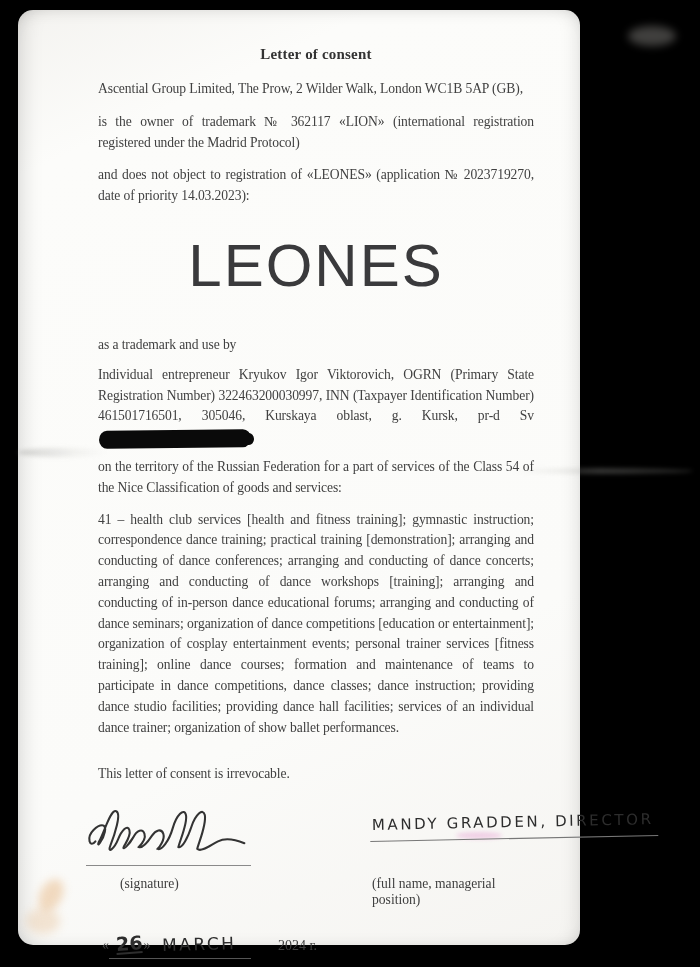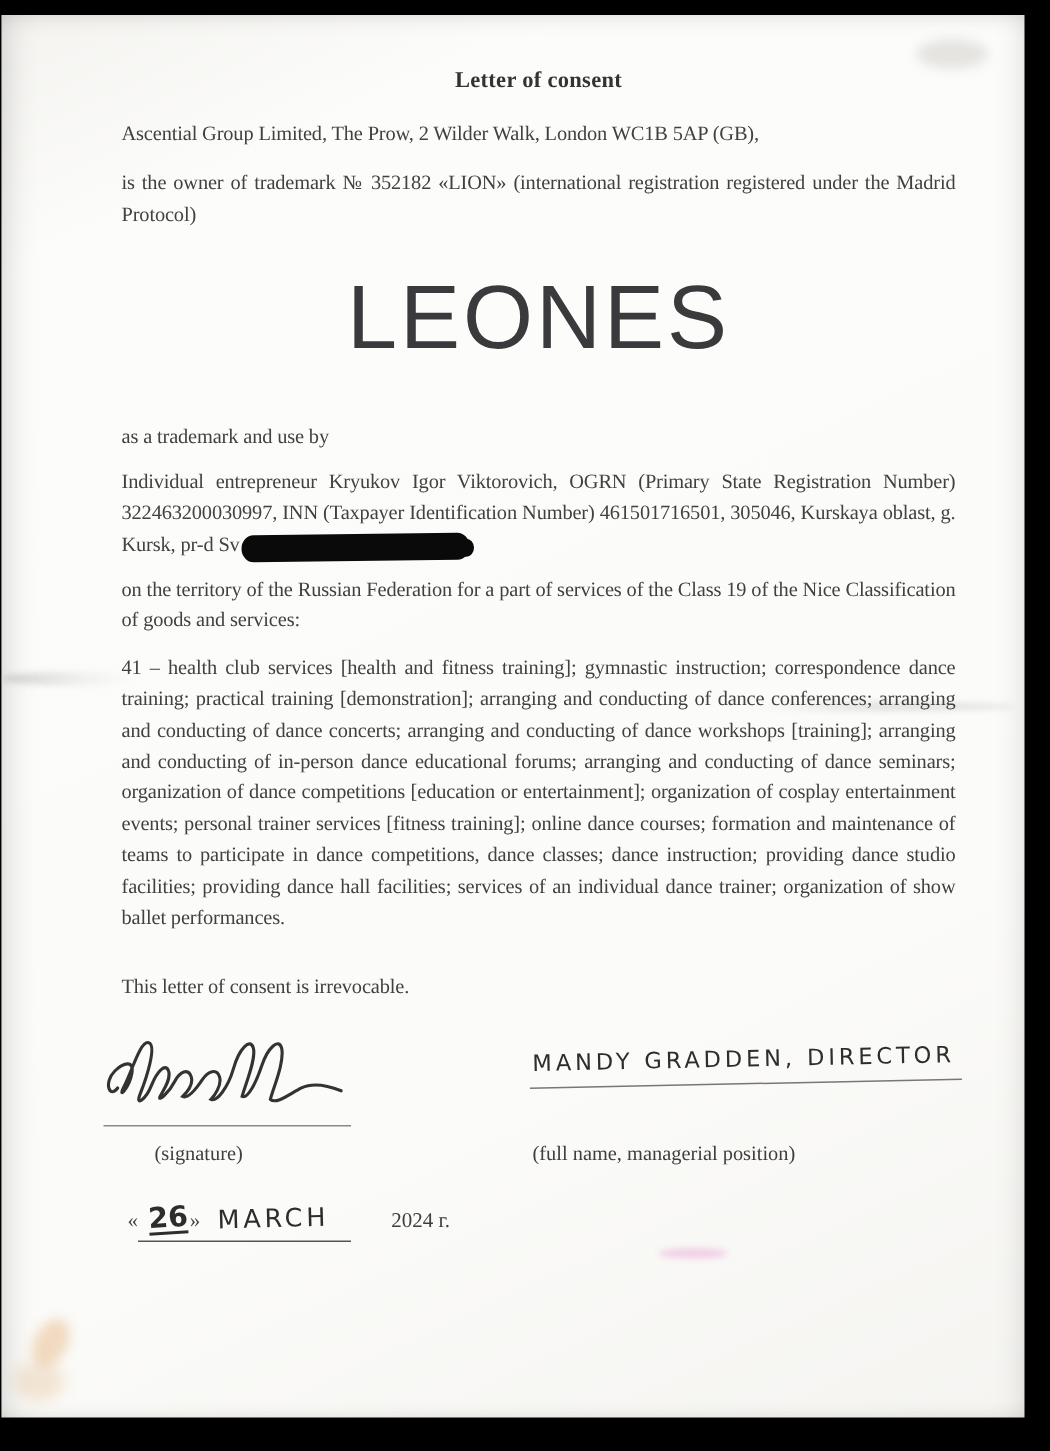--- a/index.html
+++ b/index.html
@@ -6,27 +6,28 @@
   html, body { width: 700px; height: 967px; }
   body {
     position: relative;
     width: 700px; height: 967px;
     background: #000;
     overflow: hidden;
     font-family: "Liberation Serif", serif;
   }
   .page {
     position: absolute;
-    left: 1px; top: 10px;
-    width: 682px; height: 935px;
+    left: 18px; top: 10px;
+    width: 562px; height: 935px;
     background: linear-gradient(155deg, #f4f3f0 0%, #fcfcfa 14%, #fbfbf9 70%, #f5f4f1 100%);
     box-shadow: inset 16px 0 26px -18px rgba(0,0,0,.22),
                 inset -14px 0 22px -16px rgba(0,0,0,.16),
                 inset 0 12px 20px -16px rgba(0,0,0,.14),
                 inset 0 -10px 18px -14px rgba(0,0,0,.10);
+    border-radius: 15px;
   }
   .content {
     position: absolute;
     left: 80px; right: 46px; top: 0;
     color: #414141;
   }
   .title {
     margin-top: 36px;
     text-align: center;
     font-weight: bold;
@@ -181,30 +182,31 @@
   <div class="artifact smudge-b"></div>
   <div class="artifact smudge-pink"></div>
   <div class="artifact smudge-top"></div>
 
   <div class="content">
 
     <div class="title">Letter of consent</div>
 
     <p class="body p1">Ascential Group Limited, The Prow, 2 Wilder Walk, London WC1B 5AP (GB),</p>
 
-    <p class="body p2">is the owner of trademark № 352182 «LION» (international registration registered under the Madrid Protocol)</p>
-
+    <p class="body p2">is the owner of trademark № 362117 «LION» (international registration registered under the Madrid Protocol)</p>
+
+    <p class="body p3">and does not object to registration of «LEONES» (application № 2023719270, date of priority 14.03.2023):</p>
 
     <div class="wordmark">LEONES</div>
 
     <p class="body p4">as a trademark and use by</p>
 
     <p class="body p5"><span>Individual entrepreneur Kryukov Igor Viktorovich, OGRN (Primary State Registration Number) 322463200030997, INN (Taxpayer Identification Number) 461501716501, 305046, Kurskaya oblast, g. Kursk, pr-d Sv</span><span class="redaction"></span></p>
 
-    <p class="body p6">on the territory of the Russian Federation for a part of services of the Class 19 of the Nice Classification of goods and services:</p>
+    <p class="body p6">on the territory of the Russian Federation for a part of services of the Class 54 of the Nice Classification of goods and services:</p>
 
     <p class="body p7">41 – health club services [health and fitness training]; gymnastic instruction; correspondence dance training; practical training [demonstration]; arranging and conducting of dance conferences; arranging and conducting of dance concerts; arranging and conducting of dance workshops [training]; arranging and conducting of in-person dance educational forums; arranging and conducting of dance seminars; organization of dance competitions [education or entertainment]; organization of cosplay entertainment events; personal trainer services [fitness training]; online dance courses; formation and maintenance of teams to participate in dance competitions, dance classes; dance instruction; providing dance studio facilities; providing dance hall facilities; services of an individual dance trainer; organization of show ballet performances.</p>
 
     <p class="body p8">This letter of consent is irrevocable.</p>
 
     <div class="sig-row">
       <div class="sig-col-left">
         <div class="sig-scrawl-box">
           <svg width="165" height="62" viewBox="0 0 175 64" aria-hidden="true">
             <path d="M10,44 C4,52 0,40 8,32 C14,26 22,24 20,34 C18,44 10,52 14,44

